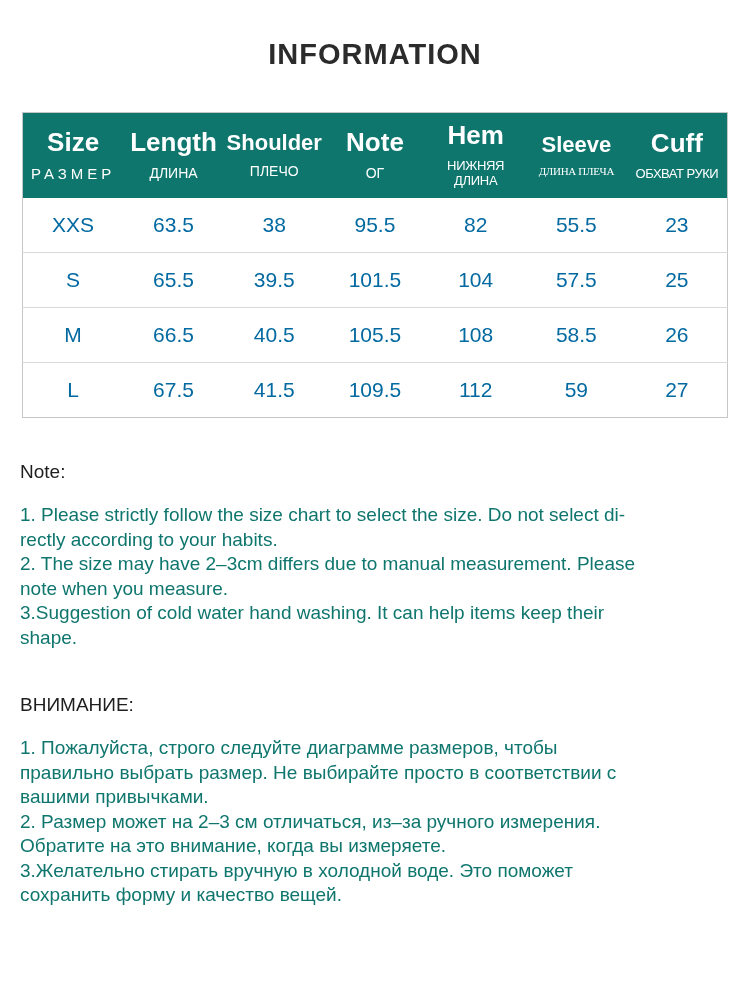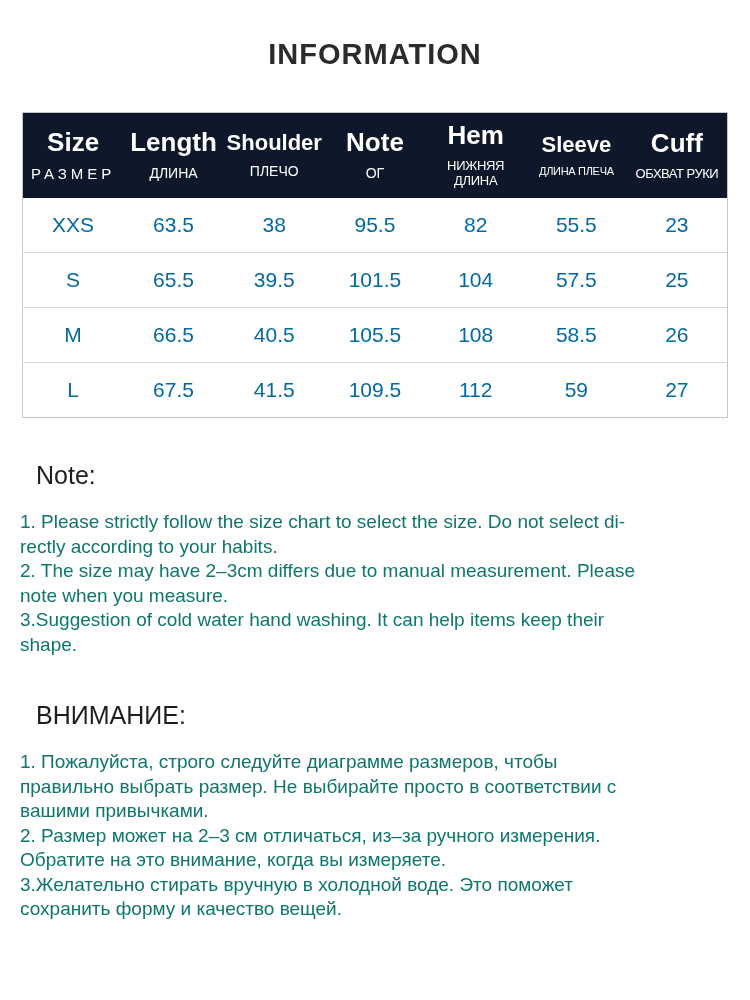--- a/index.html
+++ b/index.html
@@ -25,21 +25,21 @@
   }
 
   table.size-table {
     width: 706px;
     margin: 41px auto 0 auto;
     border-collapse: collapse;
     table-layout: fixed;
     border: 1px solid #c6c6c6;
   }
   thead th {
-    background: #0f172a;
+    background: #0f766e;
     color: #ffffff;
     height: 85px;
     padding: 0;
     vertical-align: middle;
     border: none;
     font-weight: 400;
   }
   thead th .en {
     font-size: 26px;
     font-weight: 600;
@@ -48,40 +48,40 @@
   thead th:nth-child(3) .en,
   thead th:nth-child(6) .en { font-size: 22px; }
   thead th .ru {
     margin-top: 9px;
     font-size: 14px;
     font-weight: 400;
     letter-spacing: 0;
   }
   thead th:nth-child(1) .ru { font-size: 15px; letter-spacing: 4px; }
   thead th:nth-child(5) .ru { font-size: 13px; letter-spacing: -0.3px; }
-  thead th:nth-child(6) .ru { font-size: 11px; letter-spacing: -0.3px; }
+  thead th:nth-child(6) .ru { font-size: 11px; letter-spacing: -0.3px; font-family: Liberation Serif, serif; }
   thead th:nth-child(7) .ru { font-size: 13px; letter-spacing: -0.5px; }
 
   tbody td {
     height: 55px;
     text-align: center;
     vertical-align: middle;
     font-size: 21px;
     color: #0369a1;
     border-bottom: 1px solid #d9d9d9;
     background: #ffffff;
   }
   tbody tr:last-child td { border-bottom: none; }
 
   .notes { padding: 0 20px; }
   .notes-en { margin-top: 43px; }
   .notes-ru { margin-top: 44px; }
   .note-heading {
-    margin: 16px;
-    font-size: 25px;
+    margin: 0;
+    font-size: 19px;
     color: #1e1e1e;
   }
   .note-body {
     margin: 20px 0 0 0;
     font-size: 19px;
     line-height: 24.5px;
     color: #0f766e;
     white-space: pre-line;
   }
 </style>

